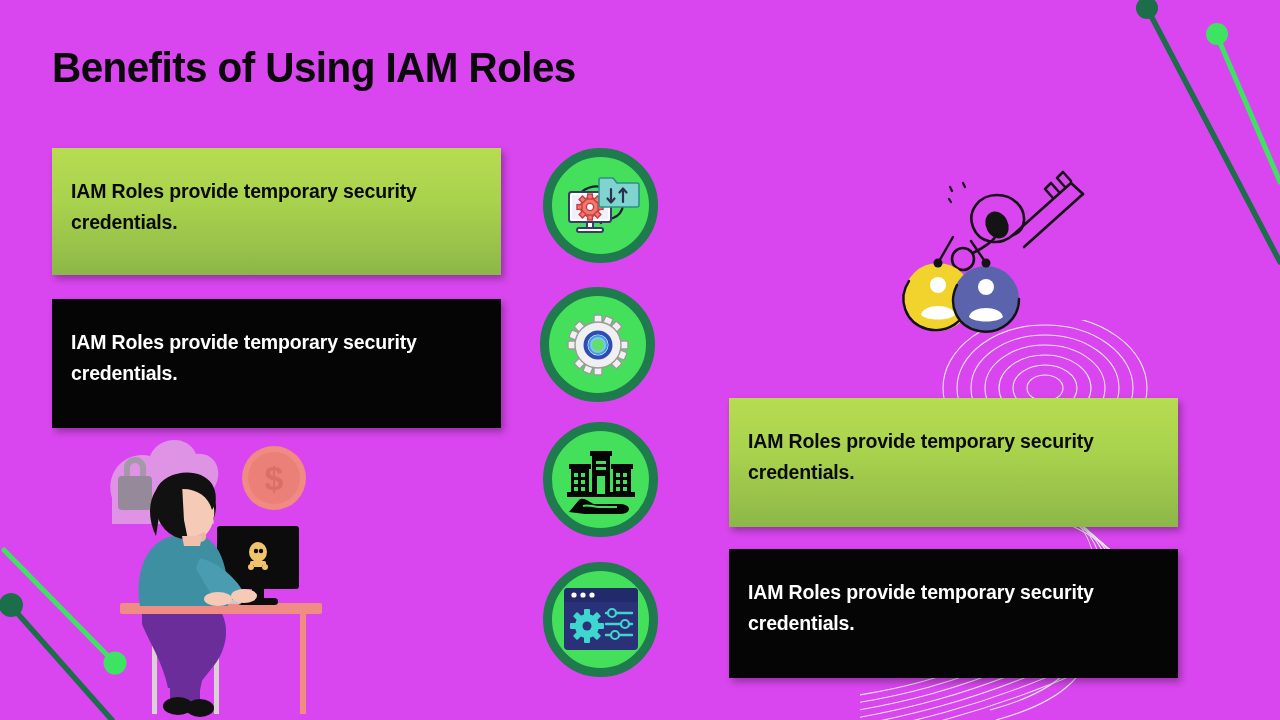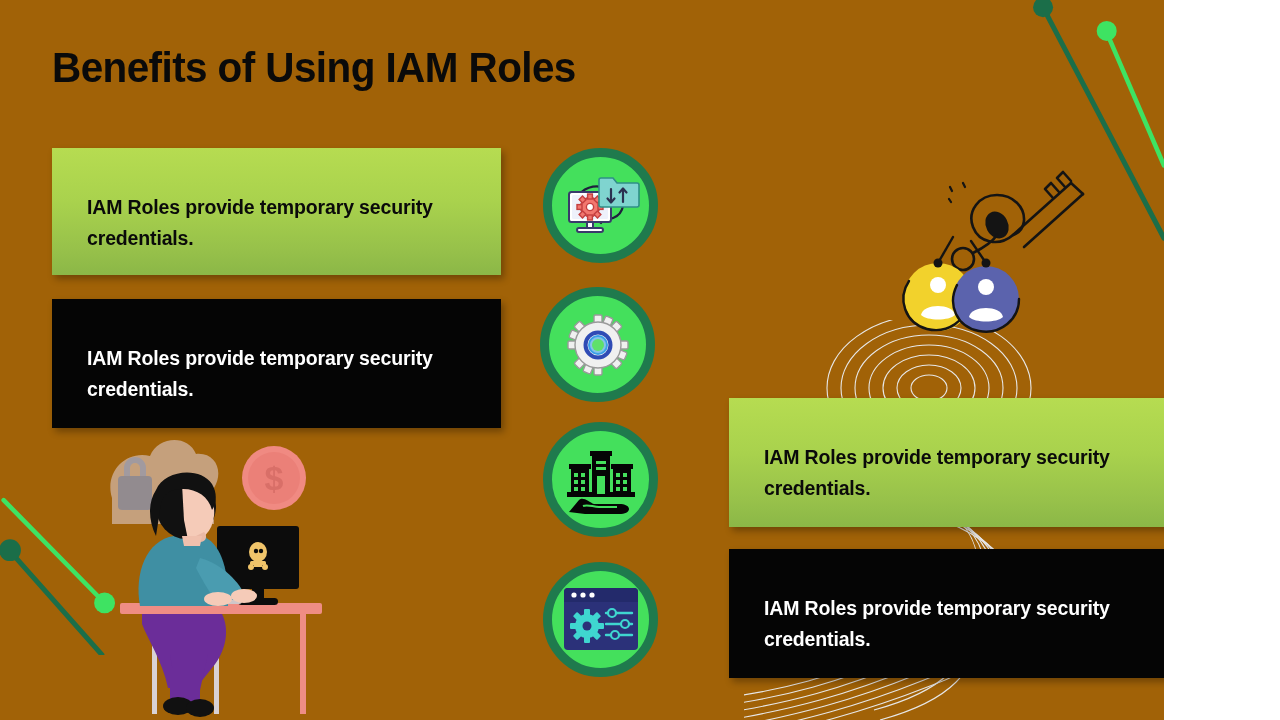--- a/index.html
+++ b/index.html
@@ -6,24 +6,24 @@
   html, body {
     margin: 0;
     padding: 0;
     background: #ffffff;
   }
   body {
     font-family: "Liberation Sans", sans-serif;
   }
   #slide {
     position: relative;
-    width: 1164px;
+    width: 1280px;
     height: 720px;
     overflow: hidden;
-    background: #a16207;
+    background: #d946ef;
   }
 
   
   .bg-layer {
     position: absolute;
     inset: 0;
     pointer-events: none;
   }
   .contours {
     position: absolute;
@@ -59,21 +59,21 @@
     position: absolute;
     box-sizing: border-box;
     padding: 28px 26px 0 19px;
     box-shadow: 3px 4px 7px rgba(0,0,0,0.30);
   }
   .card .card-text {
     font-size: 19.5px;
     line-height: 1.58;
     font-weight: 700;
     letter-spacing: -0.15px;
-    margin: 16px;
+    margin: 0;
   }
   .card.green {
     background: linear-gradient(180deg, #b6dc51 0%, #a9d24d 42%, #96c04a 82%, #8bb747 100%);
   }
   .card.green .card-text { color: #0a0a0a; }
   .card.black {
     background: #050505;
   }
   .card.black .card-text { color: #ffffff; }
 

